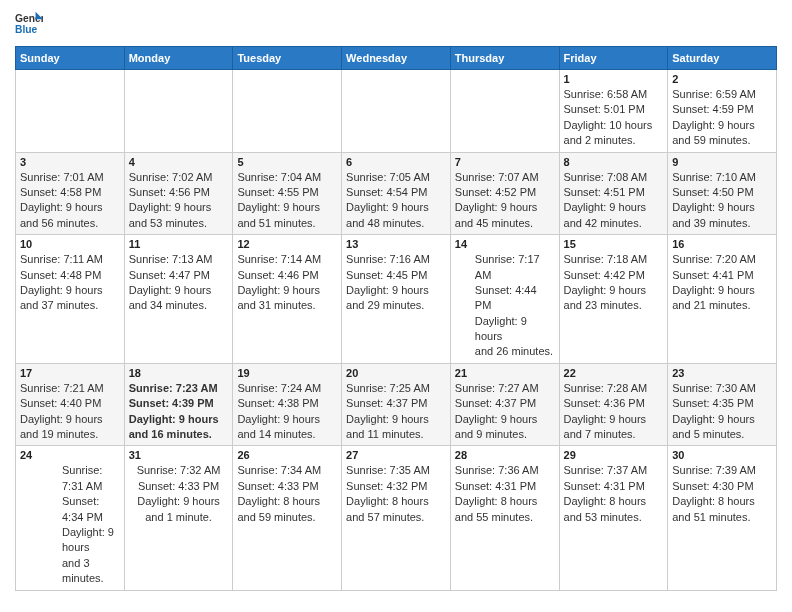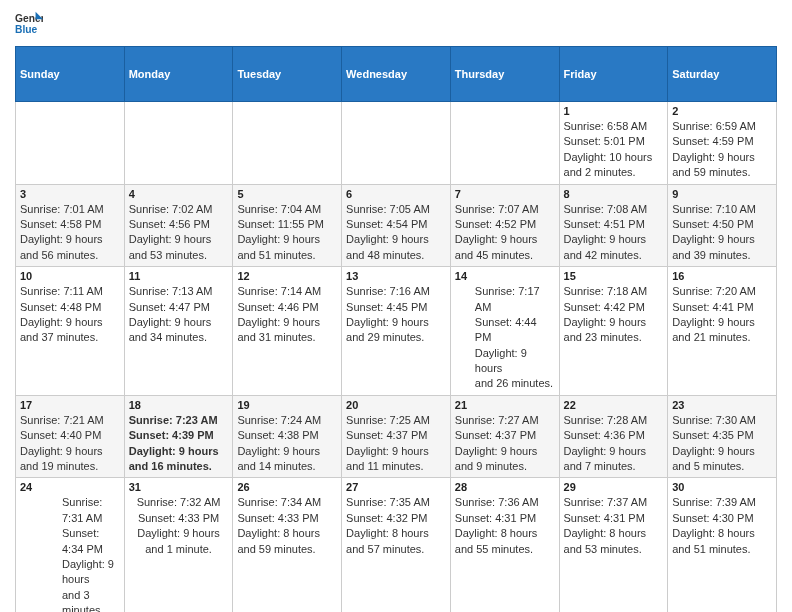--- a/index.html
+++ b/index.html
@@ -44,21 +44,21 @@
     table {
       width: 100%;
       border-collapse: collapse;
       table-layout: fixed;
     }
     thead tr th {
       background: #2979c4;
       color: #fff;
       font-size: 11px;
       font-weight: bold;
-      padding: 21px 4px;
+      padding: 5px 4px;
       text-align: left;
       border: 1px solid #1a5fa0;
     }
     tbody tr td {
       border: 1px solid #ccc;
       vertical-align: top;
       padding: 3px 4px;
       font-size: 8.5px;
       color: #333;
       background: #fff;
@@ -149,21 +149,21 @@
           <td>
             <span class="day-num">4</span>
             <div class="day-info" style="white-space: pre-line;">Sunrise: 7:02 AM
 Sunset: 4:56 PM
 Daylight: 9 hours
 and 53 minutes.</div>
           </td>
           <td>
             <span class="day-num">5</span>
             <div class="day-info" style="white-space: pre-line;">Sunrise: 7:04 AM
-Sunset: 11:55 PM
+Sunset: 4:55 PM
 Daylight: 9 hours
 and 51 minutes.</div>
           </td>
           <td>
             <span class="day-num">6</span>
             <div class="day-info" style="white-space: pre-line;">Sunrise: 7:05 AM
 Sunset: 4:54 PM
 Daylight: 9 hours
 and 48 minutes.</div>
           </td>

